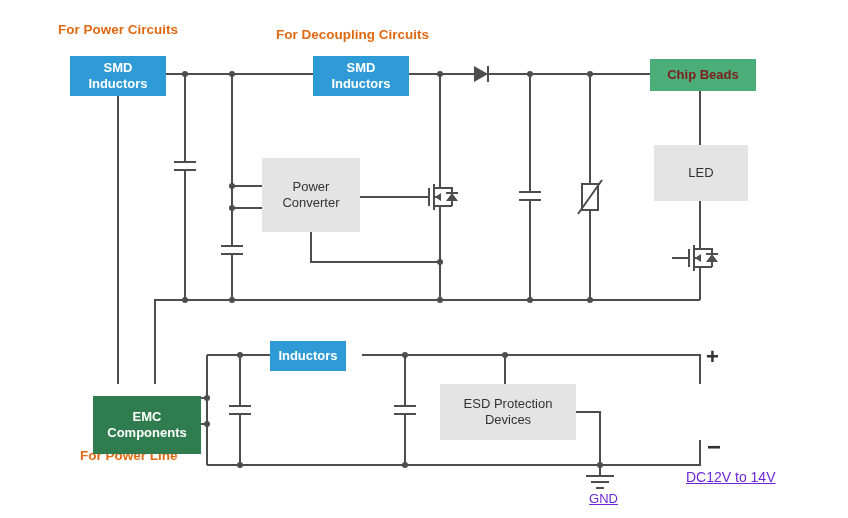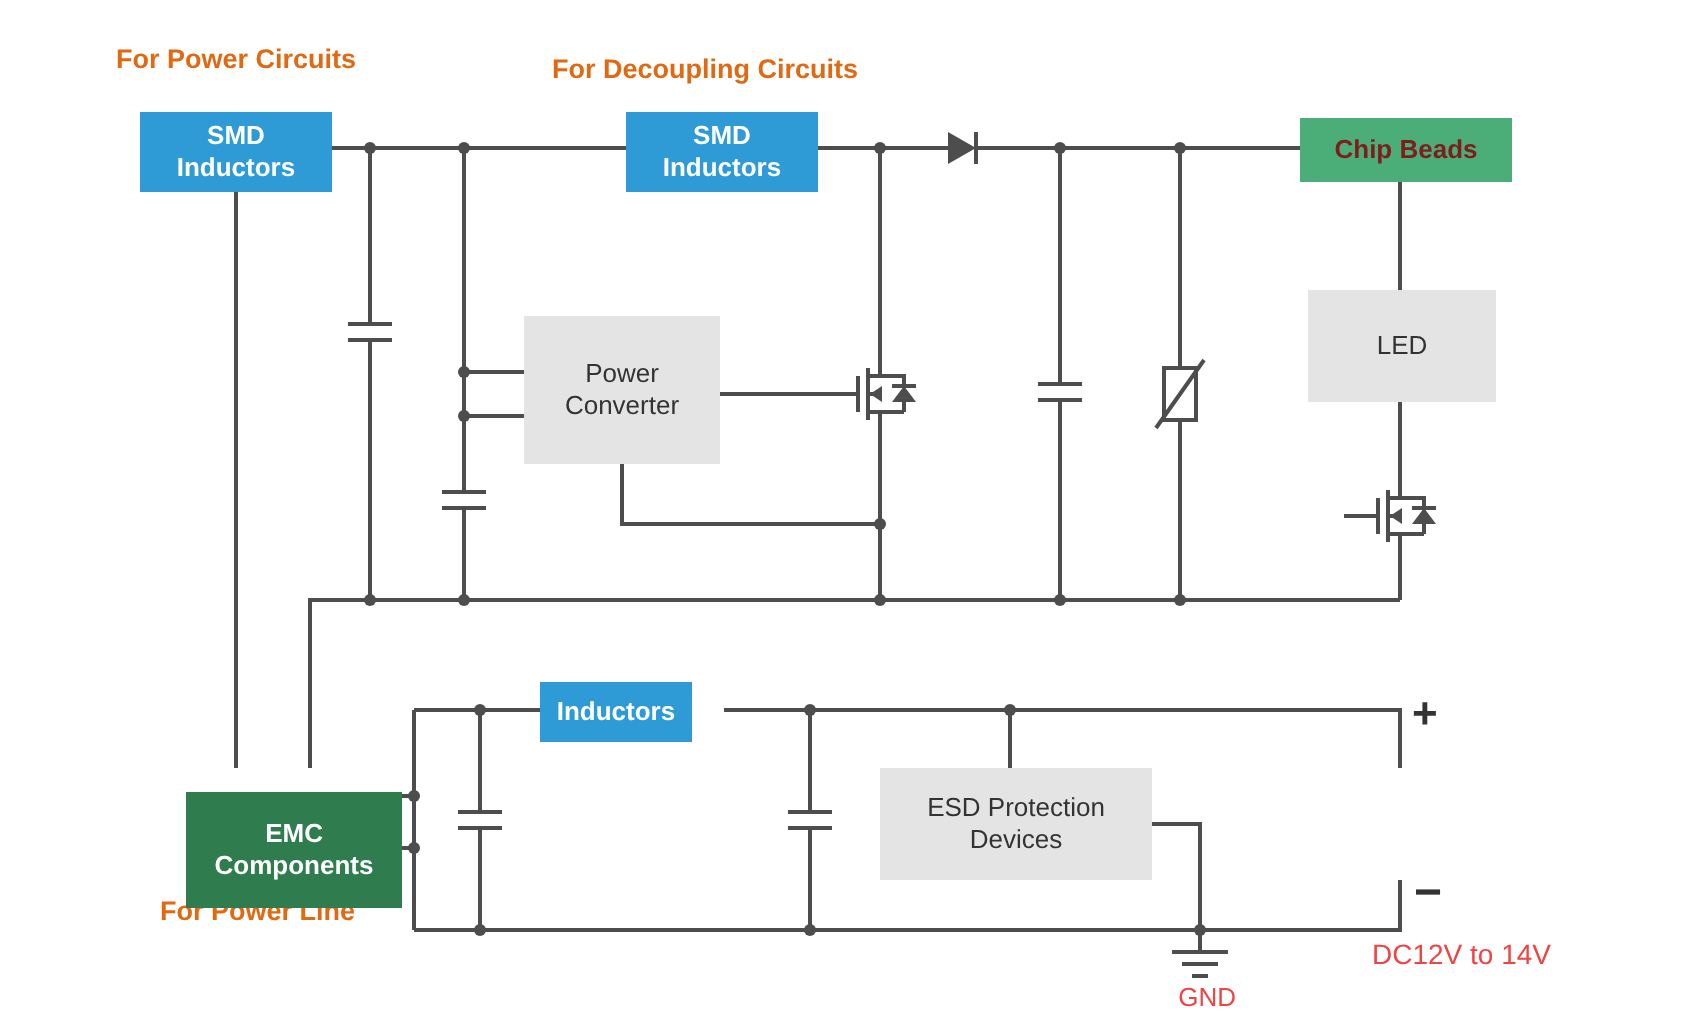--- a/index.html
+++ b/index.html
@@ -12,21 +12,21 @@
   .sym-outline { stroke:var(--line,#4d4d4d); stroke-width:2; fill:#ffffff; }
   .blk { position:absolute; display:flex; align-items:center; justify-content:center;
          text-align:center; font-size:13px; line-height:1.2; }
   .blk.blue   { background:var(--blue,#2e9bd6); color:#fff; font-weight:bold; }
   .blk.green  { background:var(--green,#4bae79); color:#7f1d1d; font-weight:bold; }
   .blk.dkgreen{ background:var(--dark_green,#2f7d4e); color:#fff; font-weight:bold; }
   .blk.gray   { background:var(--gray_box,#e4e4e4); color:var(--text_dark,#333); }
   .lbl { position:absolute; white-space:nowrap; }
   .lbl.orange { color:var(--orange,#e06a13); font-weight:bold; font-size:13.5px; }
   .sign { position:absolute; color:var(--text_dark,#333); font-weight:bold; }
-  .plain { position:absolute; color:#ef4444; }
+  .plain { position:absolute; color:#6d28d9;text-decoration:underline; }
 </style>
 </head>
 <body>
 
 <div class="stage">
 
   <svg class="wiring" width="848" height="518" viewBox="0 0 848 518">
 
     <g>
       <path class="wire" d="M166 74 H313"></path>

